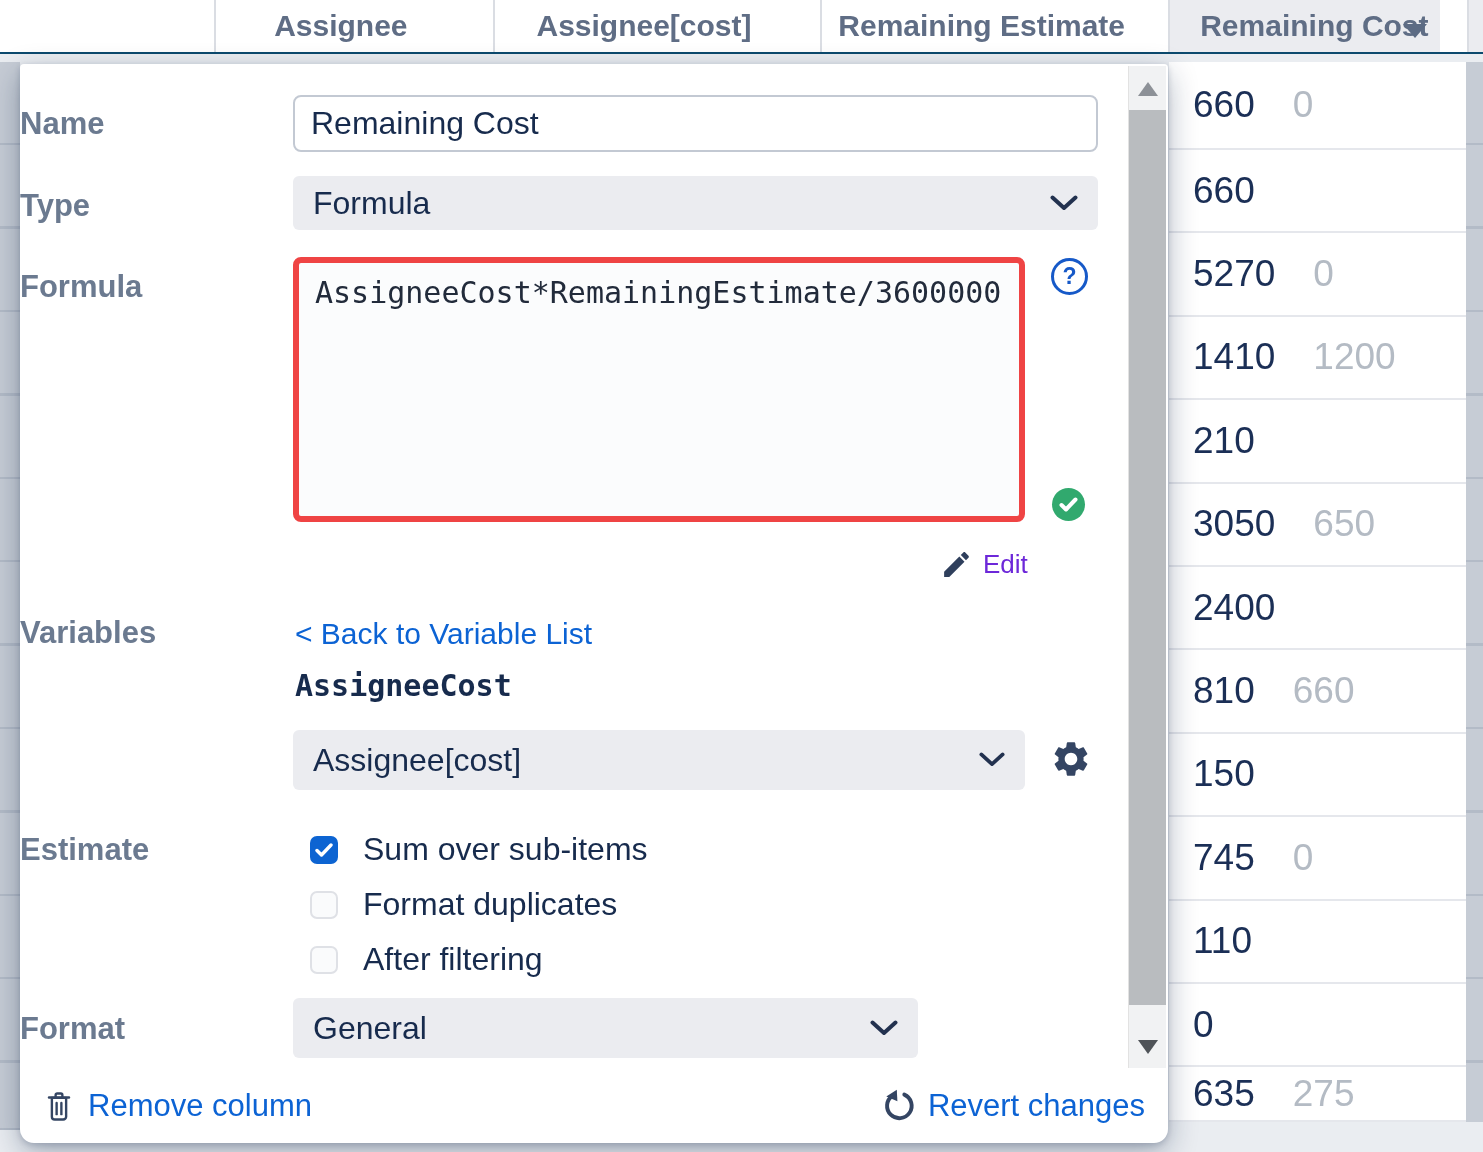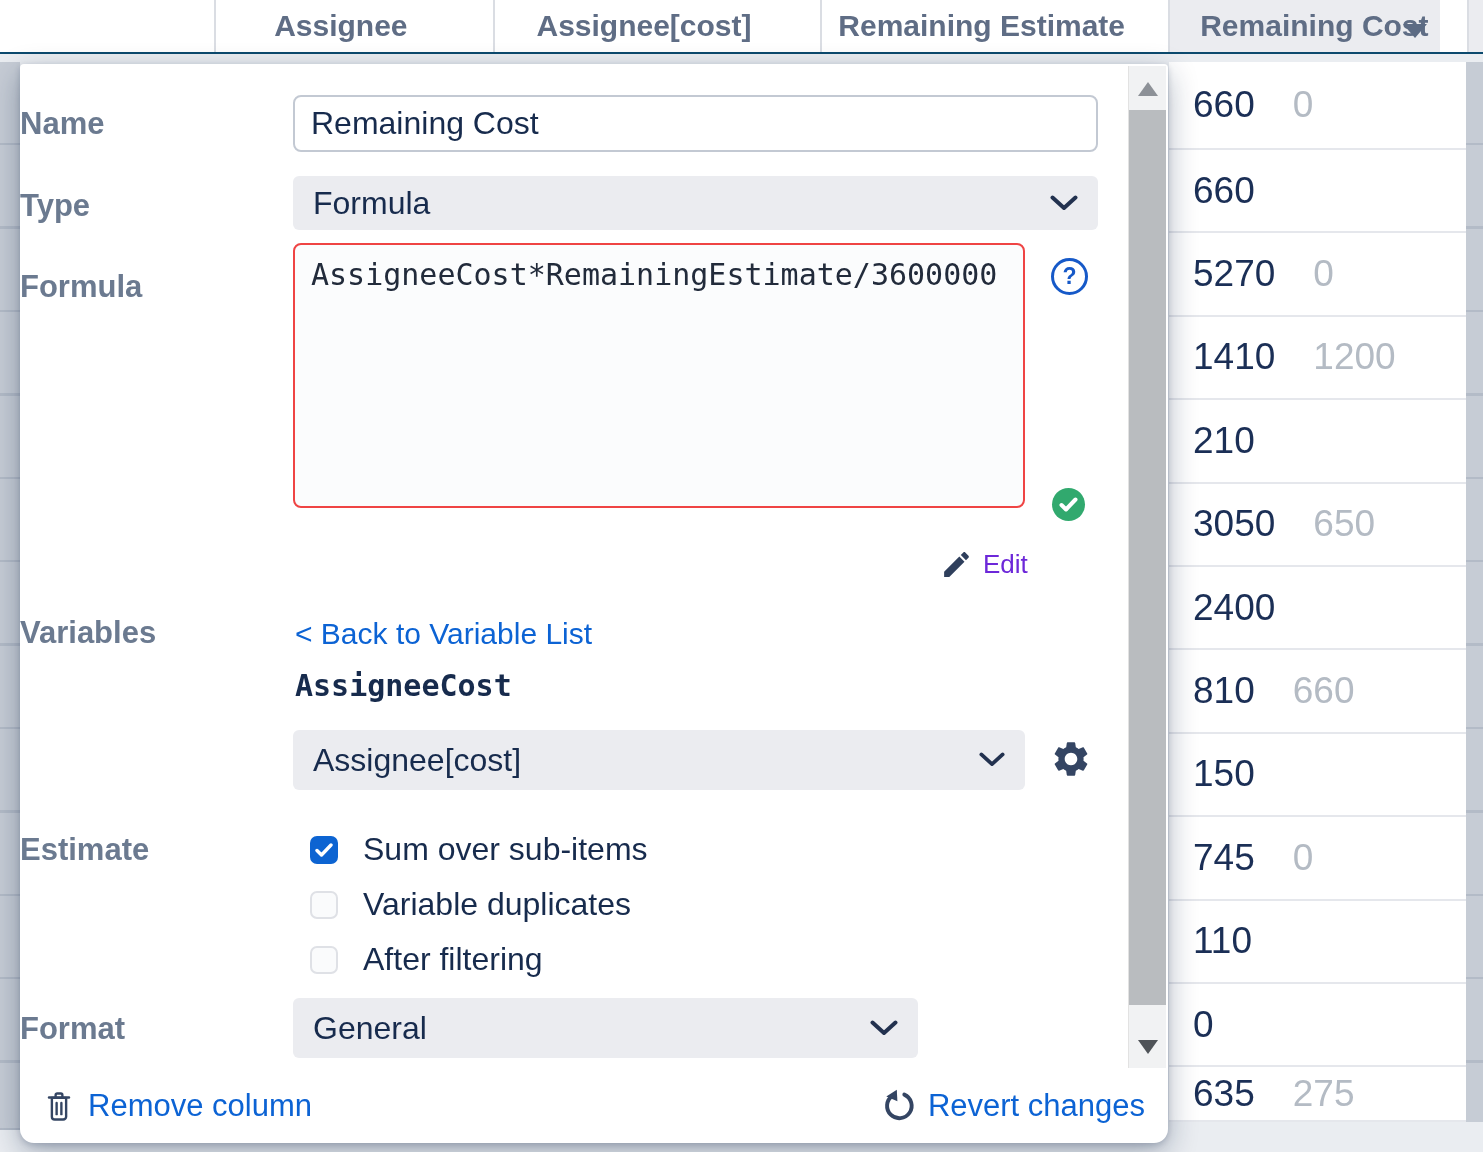--- a/index.html
+++ b/index.html
@@ -72,22 +72,22 @@
     position:absolute; background:#ebecf0; border-radius:6px;
     display:flex; align-items:center; padding:0 20px;
     font-size:32px; color:#172b4d; cursor:pointer;
   }
   .select .chev { margin-left:auto; display:flex; }
   .sel-type   { left:273px; top:112px; width:805px; height:54px; }
   .sel-var    { left:273px; top:666px; width:732px; height:60px; }
   .sel-format { left:273px; top:934px; width:625px; height:60px; }
 
   .formula-box {
-    position:absolute; left:273px; top:179px; width:732px; height:265px;
-    background:#fbfcfd; border:2px solid #ef4444; border-radius:8px;
+    position:absolute; left:273px; top:193px; width:732px; height:265px;
+    background:#fbfcfd; border:6px solid #ef4444; border-radius:8px;
     padding:12px 16px; font-family:"DejaVu Sans Mono", monospace;
     font-size:30px; color:#222b3b; white-space:pre-wrap; overflow:hidden;
   }
   .help-icon {
     position:absolute; left:1031px; top:194px; width:37px; height:37px;
     border:3.5px solid #1659c8; border-radius:50%;
     color:#1659c8; font-size:23px; font-weight:bold;
     display:flex; align-items:center; justify-content:center; cursor:pointer;
   }
   .valid-icon {
@@ -284,21 +284,21 @@
   <div class="opt-row" style="top:767px;">
     <span class="checkbox checked">
       <svg width="18" height="14" viewBox="0 0 18 14">
           <path d="M2 7.5 L6.5 12 L16 2" fill="none" stroke="#ffffff" stroke-width="3.4" stroke-linecap="round" stroke-linejoin="round"></path>
         </svg>
     </span>
     <span class="opt-label">Sum over sub-items</span>
   </div>
   <div class="opt-row" style="top:822px;">
     <span class="checkbox"></span>
-    <span class="opt-label">Variable duplicates</span>
+    <span class="opt-label">Format duplicates</span>
   </div>
   <div class="opt-row" style="top:877px;">
     <span class="checkbox"></span>
     <span class="opt-label">After filtering</span>
   </div>
 
   <div class="select sel-format">
     <span>General</span>
     <span class="chev">
       <svg width="28" height="17" viewBox="0 0 28 17">

